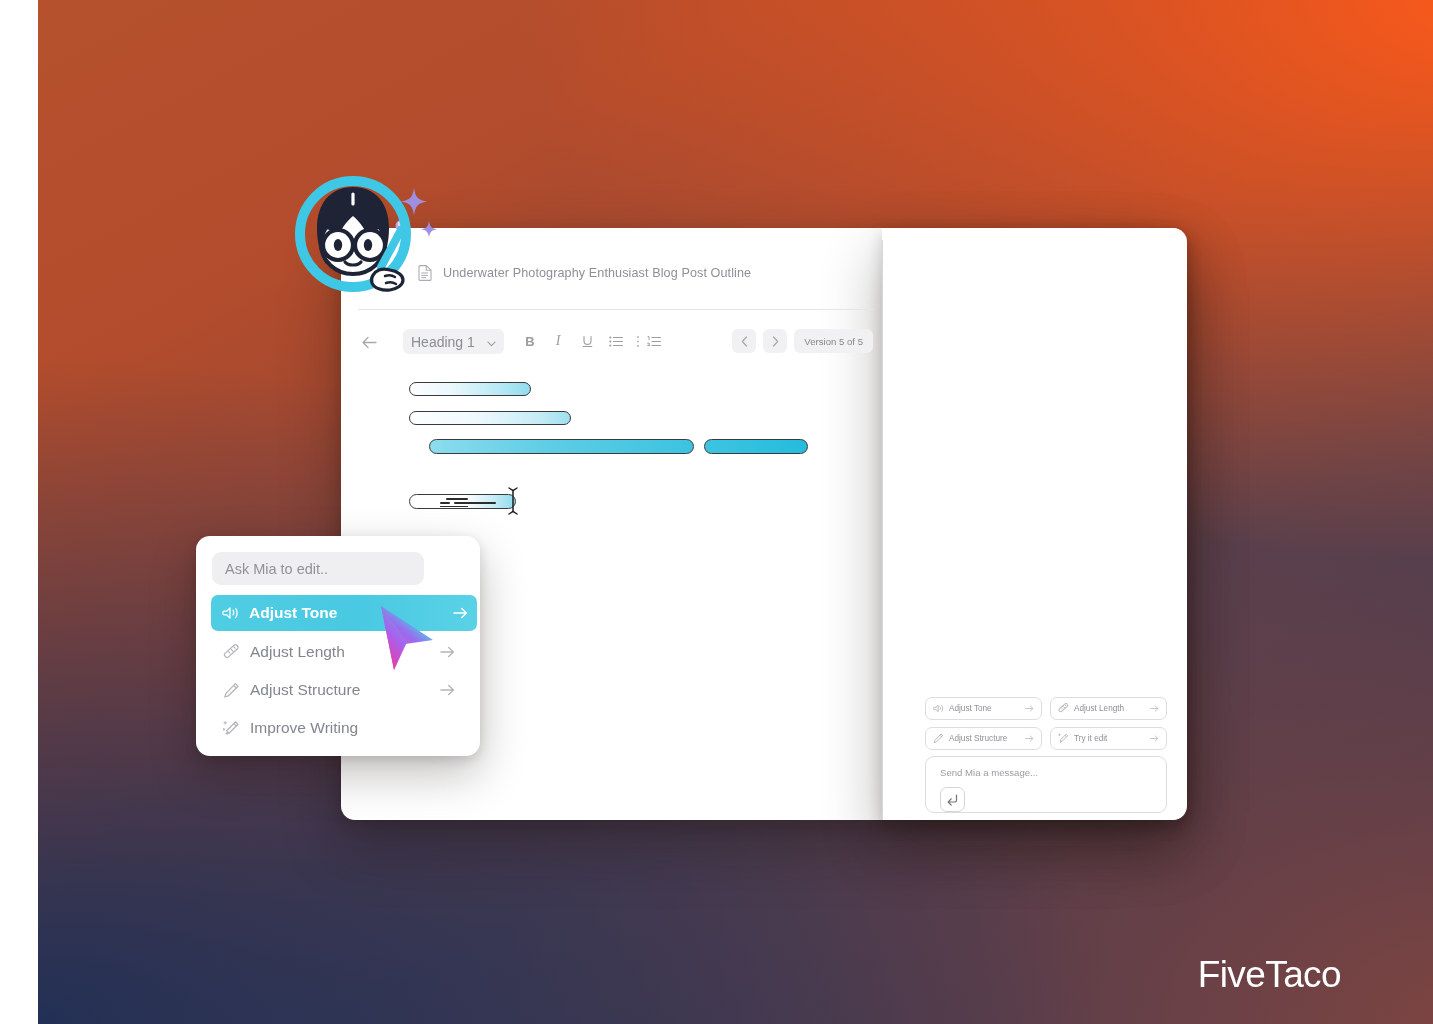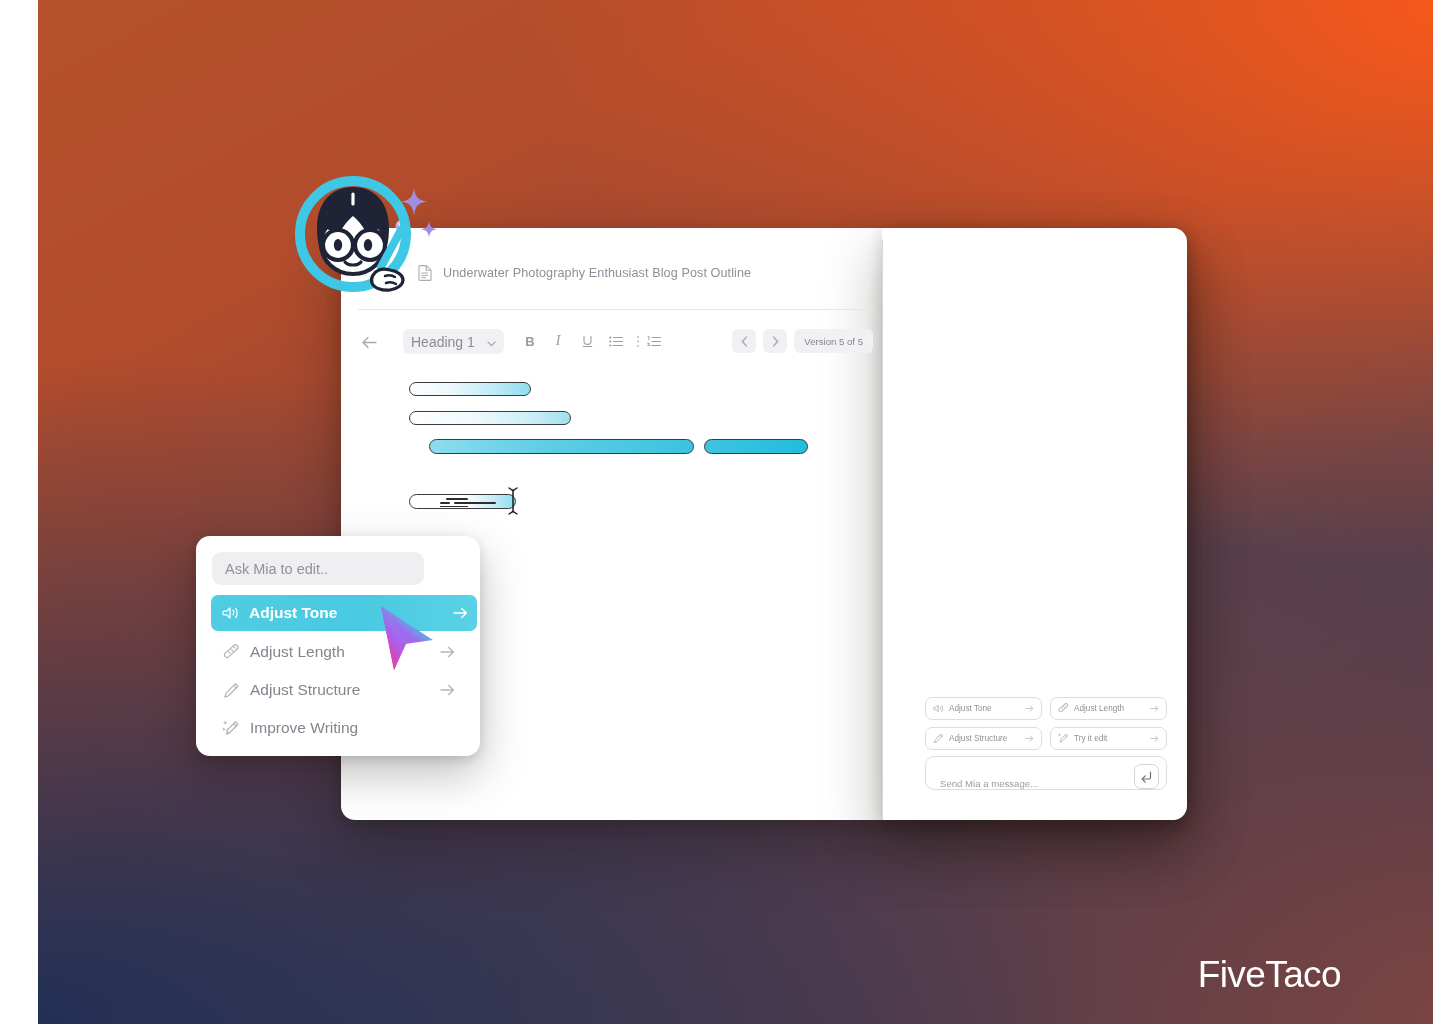--- a/index.html
+++ b/index.html
@@ -258,26 +258,27 @@
     font-size: 8.2px;
     color: #8d9097;
     flex: 1;
     white-space: nowrap;
   }
   .chip .chip-arrow { color: #c0c2c7; display:flex; align-items:center; }
 
   #chat-input-box {
     position: absolute;
     left: 887px; top: 756px;
-    width: 242px; height: 34px;
+    width: 242px; height: 57px;
     border: 1px solid #dcdde0;
     border-radius: 9px;
-    display: flex; align-items: flex-end;
+    display: flex; align-items: flex-start;
     padding: 0 7px 0 14px;
     background: #fff;
+    flex-direction: column;
   }
   #chat-input {
     flex: 1;
     border: none; outline: none;
     font-family: "Liberation Sans", sans-serif;
     font-size: 9.6px;
     color: #9a9da3;
     background: transparent;
   }
   #chat-input::placeholder { color: #9a9da3; opacity: 1; }

